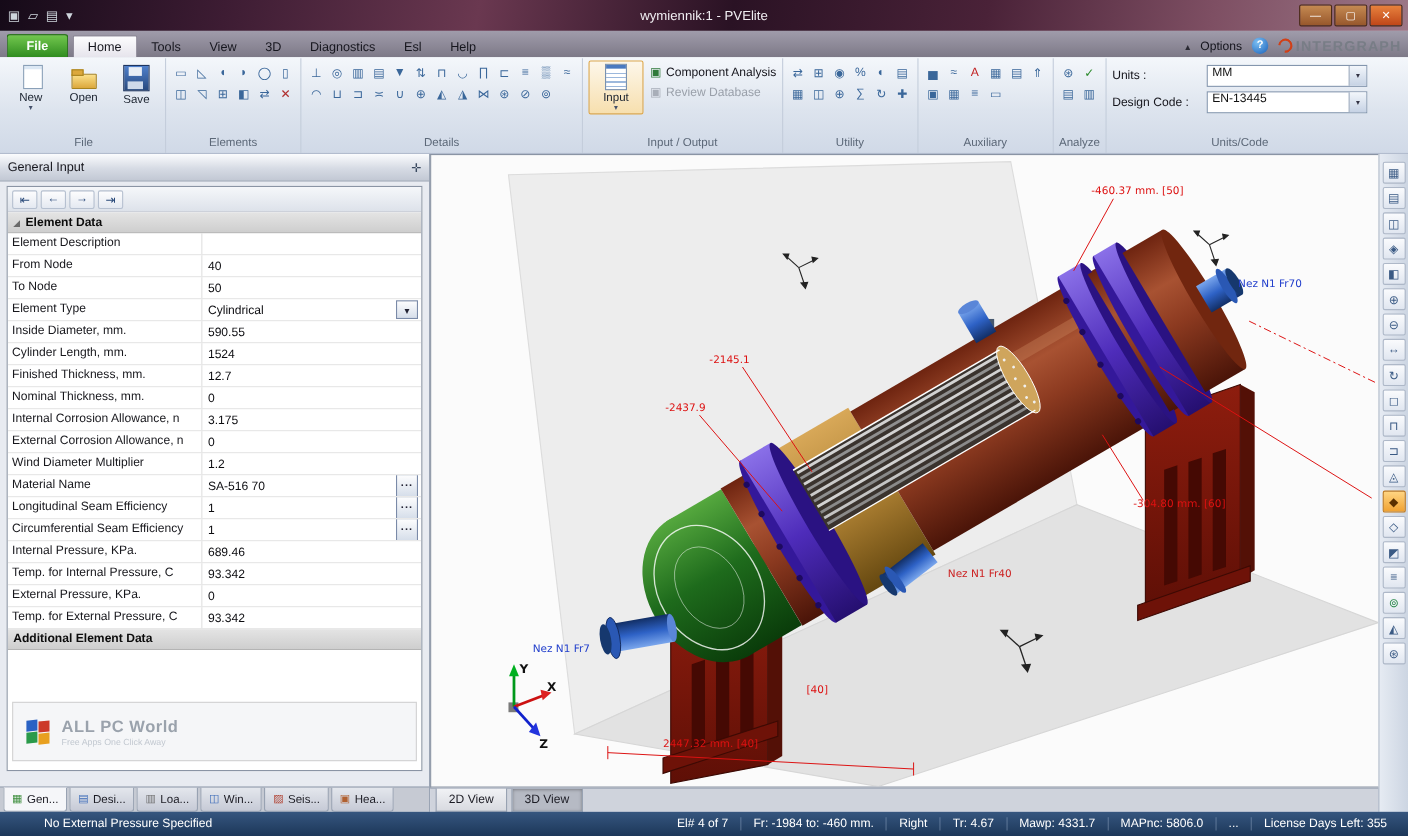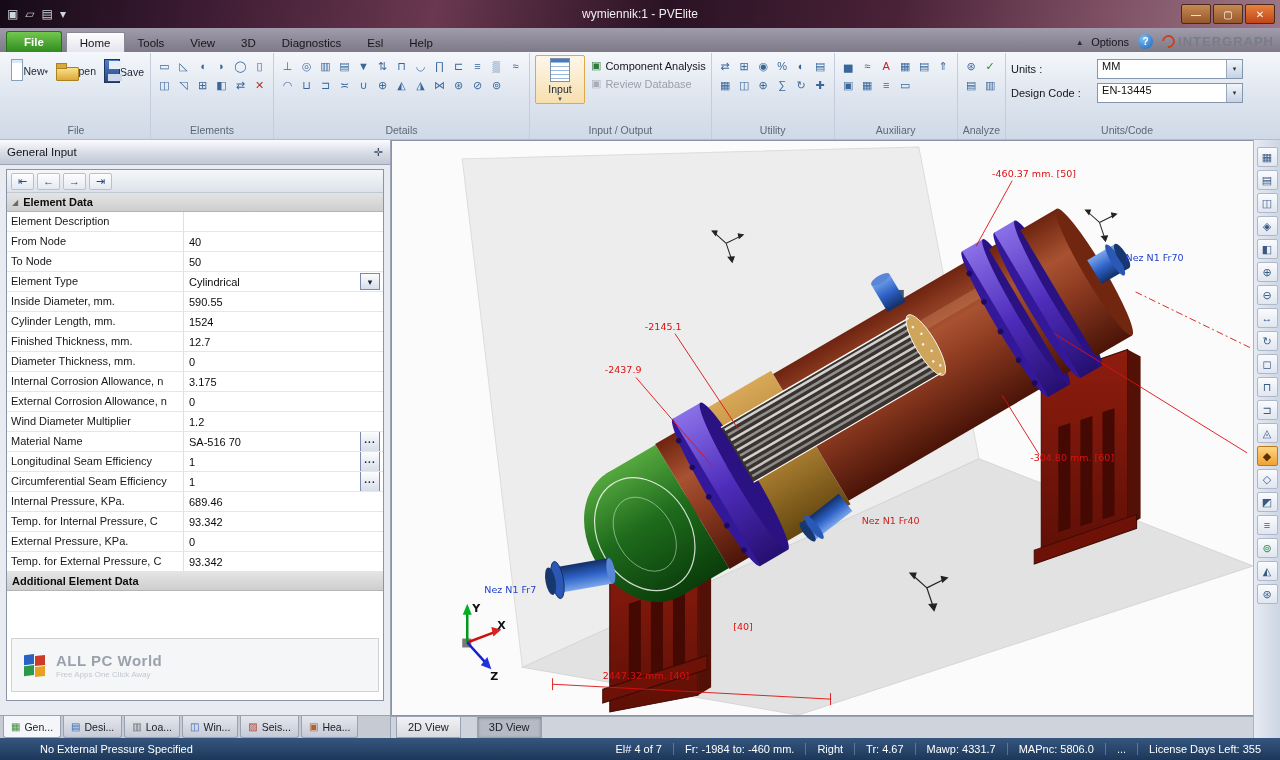--- a/index.html
+++ b/index.html
@@ -35,21 +35,21 @@
   .ribbon{height:86px;flex:none;display:flex;align-items:stretch;background:linear-gradient(#f4f7fb,#dde4ee 55%,#d0d9e7);
     border-bottom:1px solid #b2bcce;padding:1px 2px 0;}
   .rgroup{display:flex;flex-direction:column;padding:2px 5px 0;border-right:1px solid #c4cddb;}
   .rgroup-content{flex:1;display:flex;align-items:flex-start;gap:6px;}
   .rgroup-label{height:15px;font-size:10.5px;color:#5c6878;text-align:center;white-space:nowrap;}
   .icon-rows{display:flex;flex-direction:column;gap:3px;margin-top:3px;}
   .irow{display:flex;gap:2px;}
   .ricon{width:17px;height:16px;display:flex;align-items:center;justify-content:center;font-size:11px;color:#3a679a;
     border:1px solid transparent;border-radius:2px;background:transparent;padding:0;cursor:default;}
   
-  .bigbtn{width:40px;display:flex;align-items:center;padding-top:3px;border:1px solid transparent;border-radius:2px;}
+  .bigbtn{width:40px;display:flex;flex-direction:column;align-items:center;padding-top:3px;border:1px solid transparent;border-radius:2px;}
   .bicon{width:22px;height:22px;position:relative;margin-bottom:2px;}
   .blabel{font-size:10.5px;color:#1c2430;}
   .bdrop{display:none;font-size:7px;color:#44506a;line-height:1;}
   .bigbtn.dropdown .bdrop{display:block;}
   .icon-new .bicon{background:#fff;border:1px solid #8aa0b8;width:16px;height:20px;margin-left:3px;
     box-shadow:inset 0 3px 0 #dce8f4;}
   .icon-open .bicon::before{content:"";position:absolute;left:0;top:8px;width:21px;height:12px;border-radius:1px;
     background:linear-gradient(#fbe08a,#dca83c);border:1px solid #a8831e;}
   .icon-open .bicon::after{content:"";position:absolute;left:0;top:4px;width:9px;height:4px;background:#dca83c;border:1px solid #a8831e;}
   .icon-save .bicon{background:linear-gradient(#4f80cc,#28497e);border:1px solid #1d3560;}
@@ -115,21 +115,21 @@
   .panel-tabs{height:22px;flex:none;display:flex;align-items:stretch;background:#c6cad3;border-top:1px solid #9aa4b4;
     padding-left:3px;gap:2px;}
   .ptab{display:flex;align-items:center;gap:4px;padding:0 7px;font-size:10.5px;color:#1c1c24;
     background:linear-gradient(#e4e7ed,#c6cad6);border:1px solid #98a2b2;border-top:none;border-radius:0 0 3px 3px;}
   .ptab.active{background:#f5f6f9;}
   .ptab-icon{font-size:10px;line-height:1;}
 
   .view-col{flex:1;display:flex;flex-direction:column;min-width:0;background:#e8ecf2;}
   .viewport{flex:1;border:1px solid #8a94a4;border-right:none;background:#fbfbfb;position:relative;overflow:hidden;min-height:0;}
   .viewport svg{display:block;width:100%;height:100%;}
-  .view-tabs{height:21px;flex:none;display:flex;align-items:stretch;background:#cfd3dc;border-top:1px solid #9aa4b4;padding-left:5px;gap:16px;}
+  .view-tabs{height:21px;flex:none;display:flex;align-items:stretch;background:#cfd3dc;border-top:1px solid #9aa4b4;padding-left:5px;gap:4px;}
   .vtab{display:flex;align-items:center;padding:0 11px;font-size:11px;color:#1c1c24;
     background:linear-gradient(#f1f2f5,#d8dae0);border:1px solid #98a2b2;border-top:none;}
   .vtab.active{background:#b6bac4;box-shadow:inset 0 1px 3px rgba(0,0,0,.35);}
 
   .right-toolbar{width:26px;flex:none;background:linear-gradient(90deg,#e6ebf3,#ccd5e2);border-left:1px solid #aab4c4;
     display:flex;flex-direction:column;align-items:center;padding-top:7px;gap:3px;}
   .rtbtn{width:21px;height:20px;display:flex;align-items:center;justify-content:center;font-size:11px;color:#3a5a84;
     background:linear-gradient(#fafbfd,#e0e6f0);border:1px solid #aeb8c8;border-radius:2px;padding:0;}
   .rtbtn.active{background:linear-gradient(#ffd582,#f0a232);border-color:#c07818;color:#5a3000;}
 
@@ -578,21 +578,21 @@
               </div>
             </div>
               <div class="grid-row">
               <div class="grid-label">Finished Thickness, mm.</div>
               <div class="grid-value">
                 <span class="gv-text">12.7</span>
 
               </div>
             </div>
               <div class="grid-row">
-              <div class="grid-label">Diameter Thickness, mm.</div>
+              <div class="grid-label">Nominal Thickness, mm.</div>
               <div class="grid-value">
                 <span class="gv-text">0</span>
 
               </div>
             </div>
               <div class="grid-row">
               <div class="grid-label">Internal Corrosion Allowance, n</div>
               <div class="grid-value">
                 <span class="gv-text">3.175</span>
 

